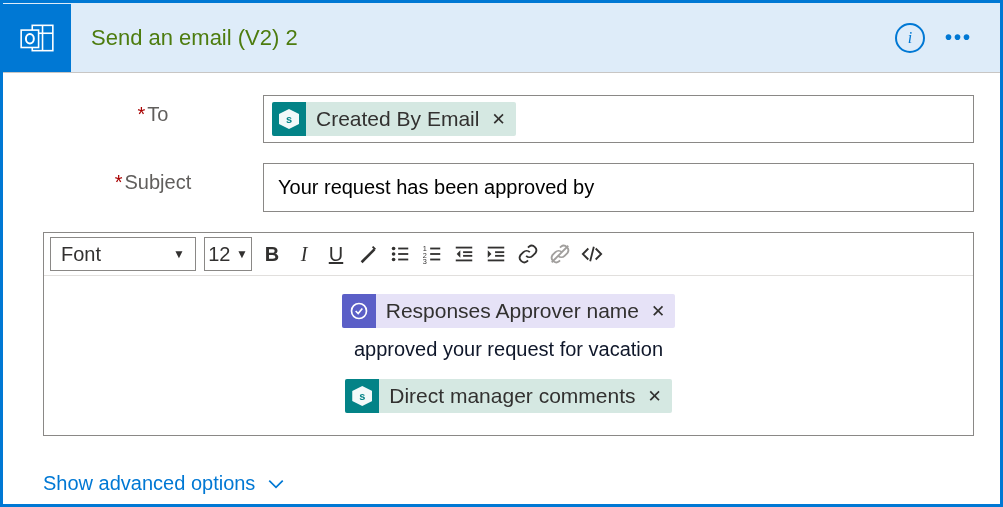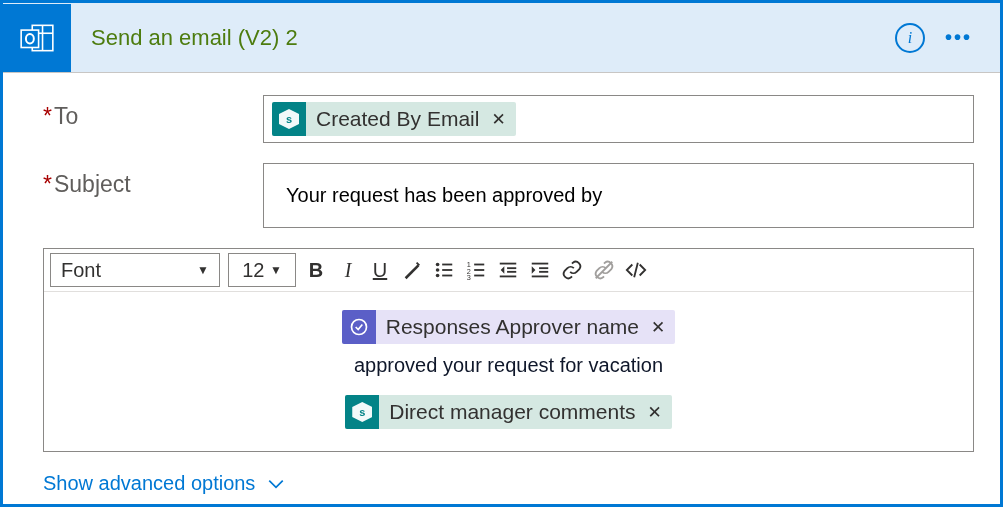--- a/index.html
+++ b/index.html
@@ -66,23 +66,24 @@
     .card-body {
       padding: 22px 26px 10px 40px;
     }
     .row {
       display: flex;
       align-items: flex-start;
       margin-bottom: 20px;
     }
     .label {
       width: 220px;
-      font-size: 23px;
+      font-size: 20px;
       color: #605e5c;
       padding-top: 8px;
+      text-align: center;
     }
     .req { color: #a80000; margin-right: 2px; }
     .control {
       flex: 1;
       border: 1px solid #8a8886;
       background: #fff;
       min-height: 42px;
       padding: 4px 6px;
       display: flex;
       align-items: center;
@@ -123,32 +124,32 @@
     }
     .body-editor { flex: 1; border: 1px solid #8a8886; }
     .toolbar {
       display: flex;
       align-items: center;
       border-bottom: 1px solid #e1dfdd;
       padding: 2px 4px;
       gap: 0;
     }
     .font-select {
-      width: 170px;
+      width: 146px;
       height: 34px;
       border: 1px solid #8a8886;
       margin: 2px 4px 2px 2px;
       display: flex;
       align-items: center;
       justify-content: space-between;
       padding: 0 10px;
       font-size: 20px;
     }
     .size-select {
-      width: 68px;
+      width: 48px;
       height: 34px;
       border: 1px solid #8a8886;
       margin: 2px 4px;
       display: flex;
       align-items: center;
       justify-content: center;
       font-size: 20px;
     }
     .caret { font-size: 12px; }
     .tbtn {
@@ -162,20 +163,21 @@
     }
     .tbtn.disabled { color: #a19f9d; }
     .editor-area { padding: 16px 10px 18px 10px; }
     .editor-line { display: flex; align-items: center; flex-wrap: wrap; margin-bottom: 16px; gap: 8px; flex-direction: column;}
     .adv-link {
       color: #0078d4;
       font-size: 20px;
       display: inline-flex;
       align-items: center;
       gap: 12px;
+      margin-top: 16px;
       cursor: pointer;
     }
     .adv-chevron {
       width: 18px;
       height: 18px;
     }
     .sp-glyph {
       width: 20px; height: 20px; background: #fff; opacity: 0.95;
       clip-path: polygon(50% 0%, 100% 25%, 100% 75%, 50% 100%, 0% 75%, 0% 25%);
       position: relative;
@@ -215,21 +217,21 @@
             </div>
           <span class="tok-label">Created By Email</span>
           <span class="tok-remove">✕</span>
         </div>
       </div>
     </div>
 
     
     <div class="row">
       <div class="label"><span class="req">*</span><span>Subject</span></div>
-      <div class="control" style="padding:16px;">
+      <div class="control" style="padding:8px;">
         <input class="subject-input" value="Your request has been approved by" style="">
       </div>
     </div>
 
     
     <div class="row">
       <div class="body-editor">
         <div class="toolbar">
           <div class="font-select">
             <span>Font</span>

